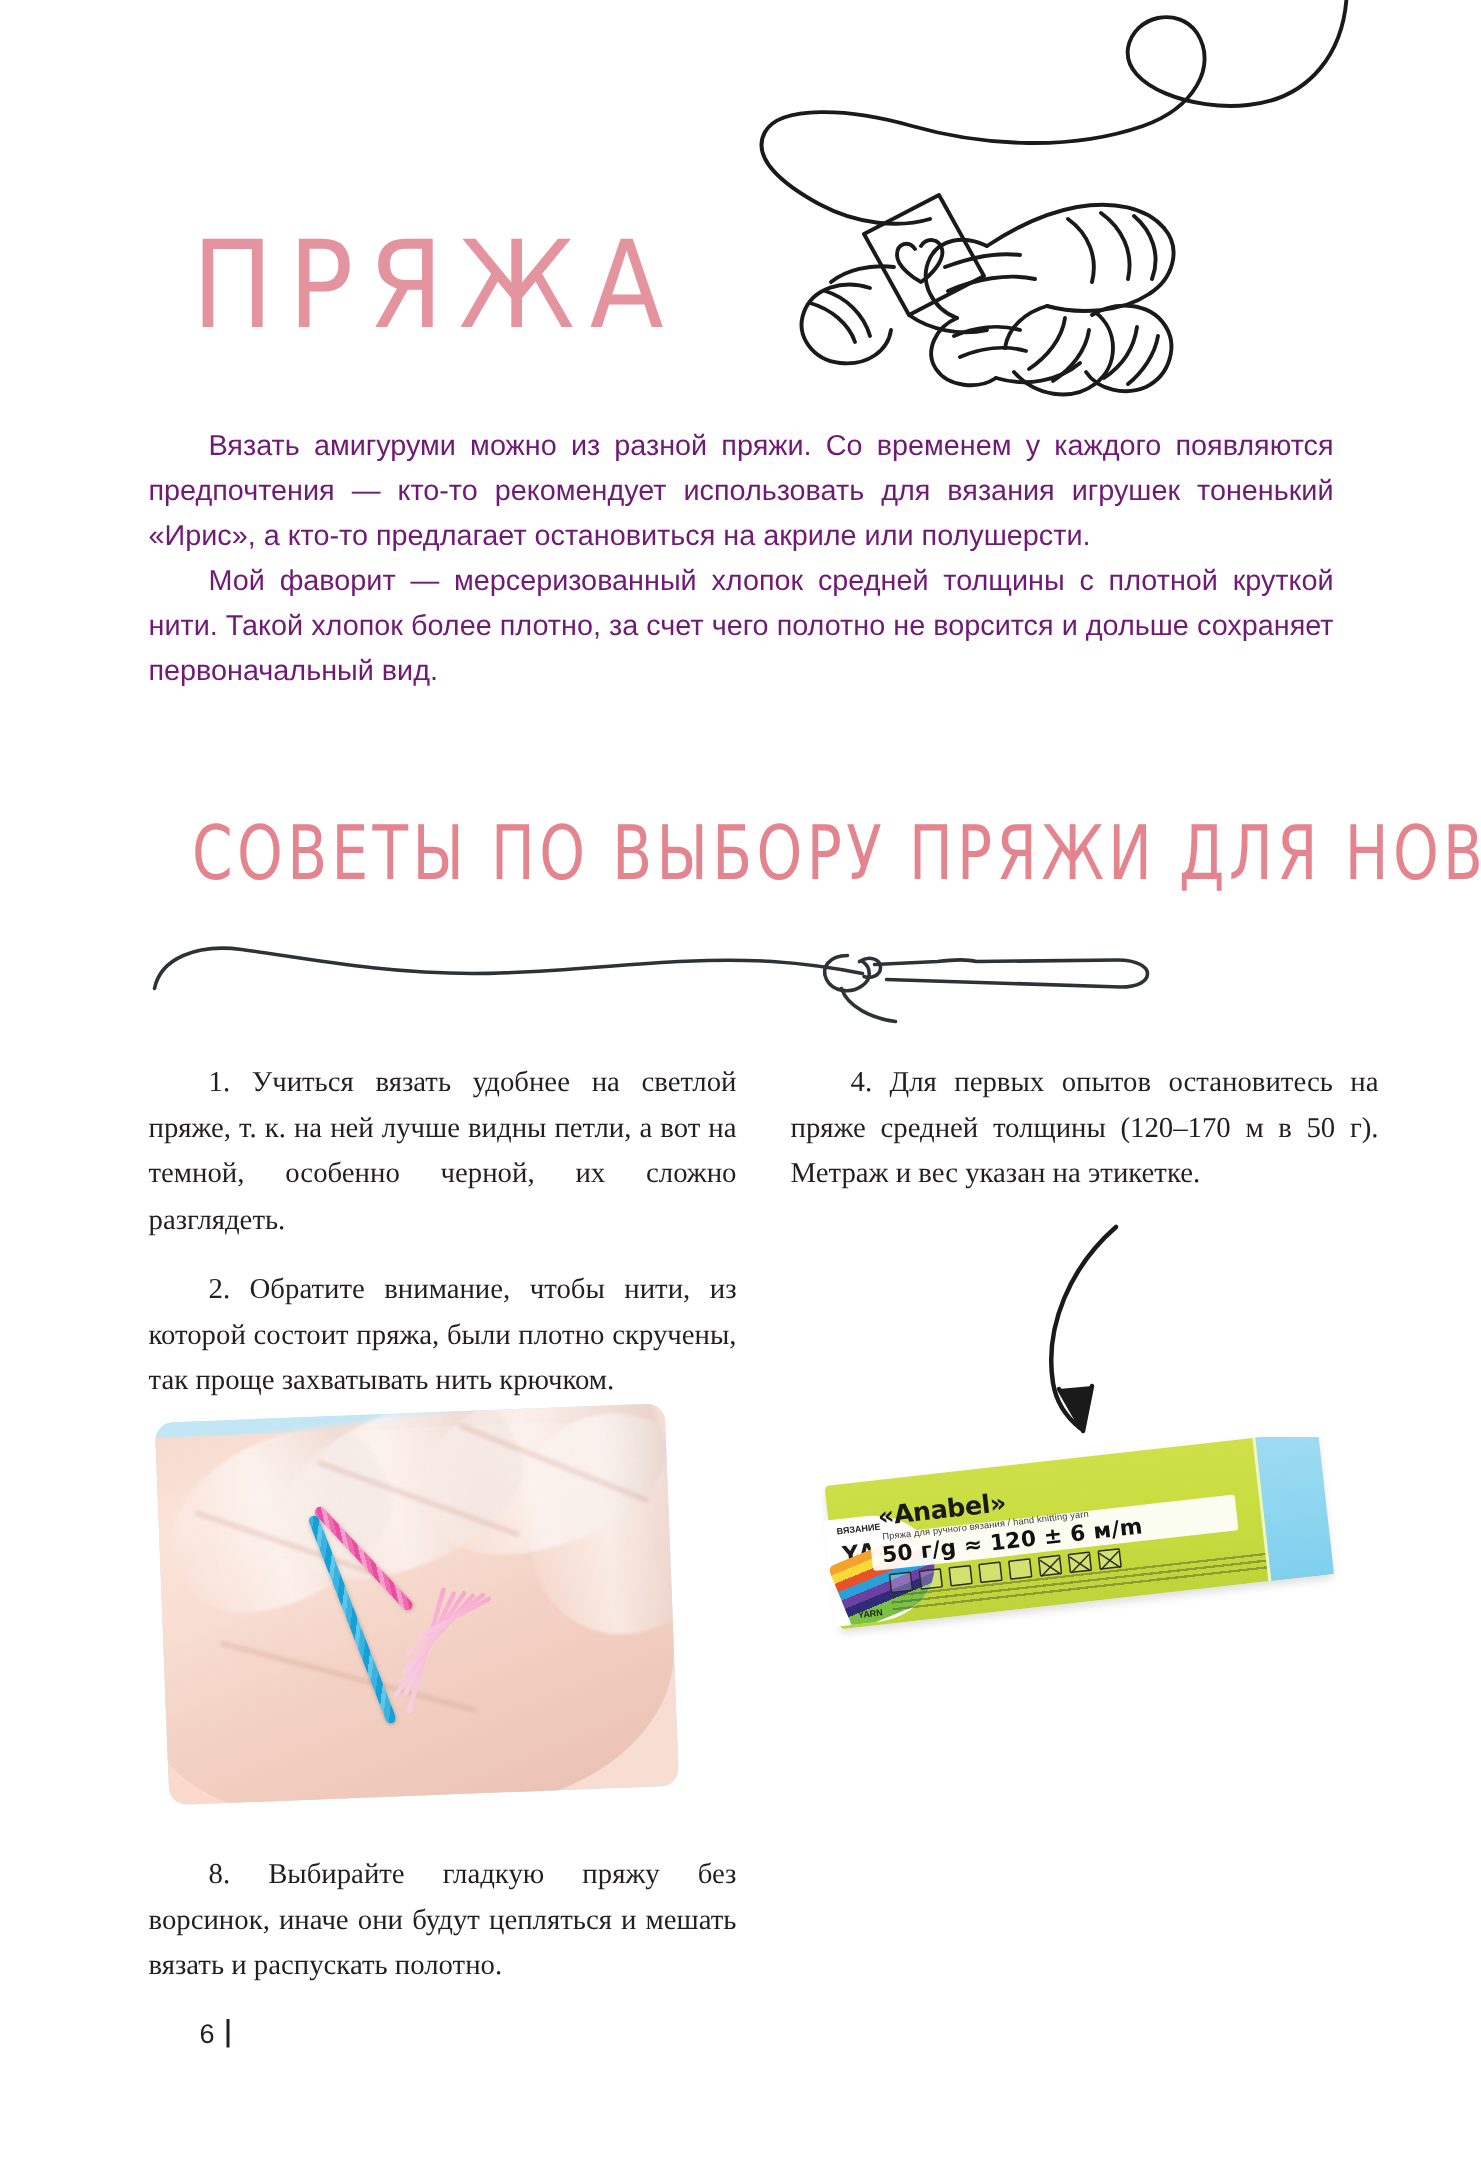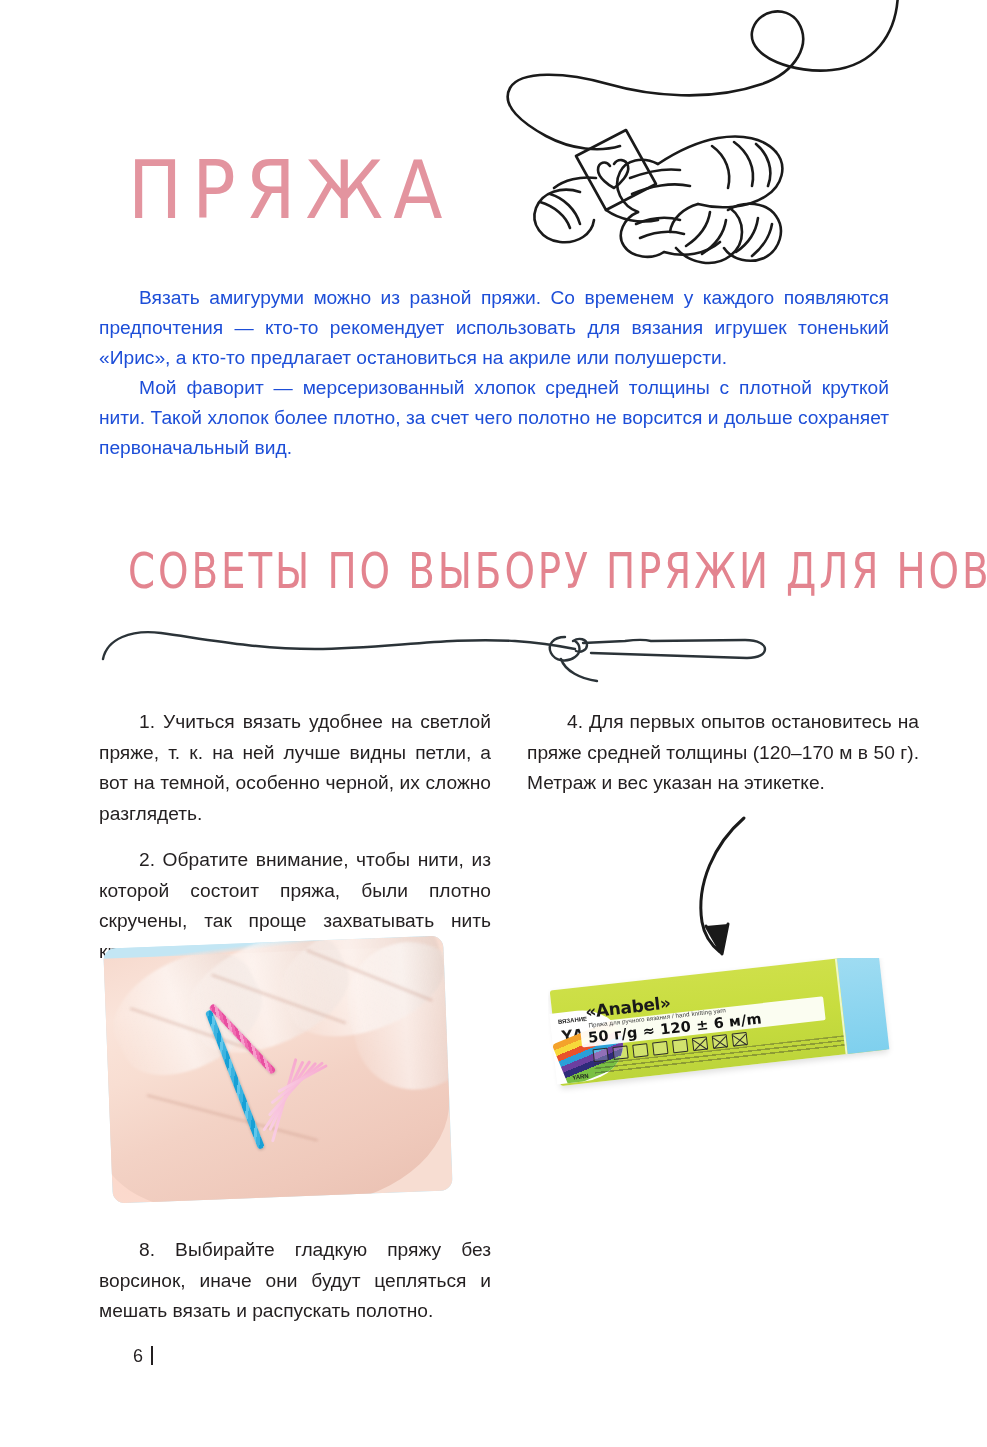--- a/index.html
+++ b/index.html
@@ -82,37 +82,37 @@
   
   .intro {
     position: absolute;
     left: 99px;
     top: 283px;
     width: 790px;
     font-size: 19.2px;
     line-height: 30px;
     text-align: justify;
     text-justify: inter-word;
-    color: #1d4ed8;
+    color: #701a75;
   }
   .intro p {
     margin: 0;
     text-indent: 40px;
   }
 
   .col {
     position: absolute;
     width: 392px;
     font-size: 19.2px;
     line-height: 30.5px;
     text-align: justify;
     text-justify: inter-word;
     color: #231f20;
   }
-  .col p { margin: 0; text-indent: 40px; }
+  .col p { margin: 0; text-indent: 40px; font-family: Liberation Serif, serif; }
 
   .col-left-top  { left: 99px;  top: 707px; }
   .col-left-mid  { left: 99px;  top: 845px; }
   .col-left-bot  { left: 99px;  top: 1235px; }
   .col-right-top { left: 527px; top: 707px; }
   .col-right-bot { left: 527px; top: 1152px; }
 
   
   .photo-hand {
     position: absolute;

